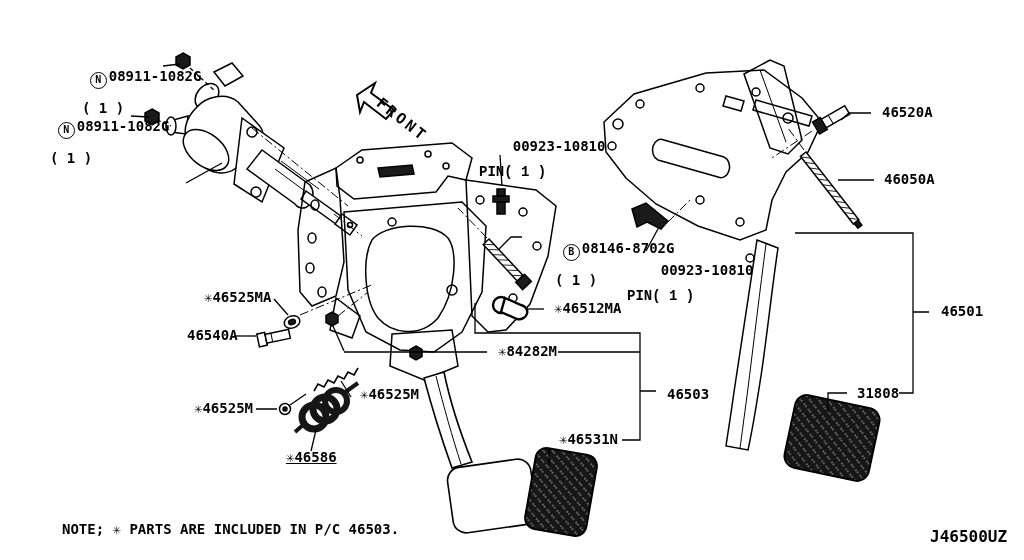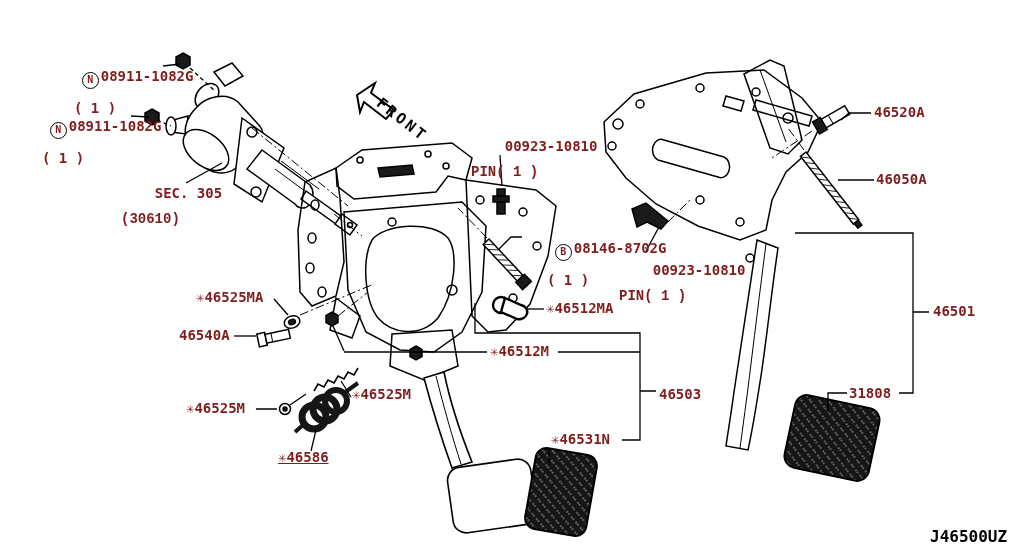--- a/index.html
+++ b/index.html
@@ -1,20 +1,20 @@
 <!DOCTYPE html>
 <html><head>
 <meta charset="utf-8">
 <style>
   html,body{margin:0;padding:0;background:#fff;}
   #stage{position:relative;width:1024px;height:560px;background:#fff;overflow:hidden;
          font-family:"DejaVu Sans Mono",monospace;}
   #art{position:absolute;left:0;top:0;z-index:2;}
   .lbl{position:absolute;z-index:3;font:bold 14px "DejaVu Sans Mono",monospace;
-       color:#7f1d1d;line-height:13px;white-space:pre;}
+       color:#000000;line-height:13px;white-space:pre;margin-left:8px;}
   .lbl .sub{display:block;font-family:Liberation Mono, monospace;}
   .circle{display:inline-block;width:15px;height:15px;border:1.6px solid #000;border-radius:50%;
           font-size:10px;line-height:13px;text-align:center;vertical-align:-2px;margin-right:2px;}
   .qty{display:block;margin-left:26px;}
   .wm{position:absolute;z-index:4;color:#9c9c9c;font-family:"DejaVu Sans",sans-serif;
       font-size:20px;letter-spacing:1px;opacity:.85;}
   .front-label{position:absolute;z-index:3;font:bold 15px "DejaVu Sans Mono",monospace;
       letter-spacing:3px;transform:rotate(38deg);transform-origin:left top;}
   .note{position:absolute;z-index:3;font:bold 14px "DejaVu Sans Mono",monospace;}
   .code{position:absolute;z-index:3;font:bold 16px "DejaVu Sans Mono",monospace;}
@@ -210,24 +210,20 @@
   <div class="lbl" style="left:48px;top:57px;">
     <span class="circle">N</span><span>08911-1082G</span>
     <span class="qty">( 1 )</span>
   </div>
 
   <div class="lbl" style="left:16px;top:107px;">
     <span class="circle">N</span><span>08911-1082G</span>
     <span class="qty">( 1 )</span>
   </div>
 
-  <div class="lbl" style="left:121px;top:174px;">
-    <span>SEC. 305</span>
-    <span class="sub">(30610)</span>
-  </div>
 
   <div class="lbl" style="left:471px;top:127px;">
     <span>00923-10810</span>
     <span class="sub">PIN( 1 )</span>
   </div>
 
   <div class="lbl" style="left:521px;top:229px;">
     <span class="circle">B</span><span>08146-8702G</span>
     <span class="qty">( 1 )</span>
   </div>
@@ -235,27 +231,28 @@
   <div class="lbl" style="left:619px;top:251px;">
     <span>00923-10810</span>
     <span class="sub">PIN( 1 )</span>
   </div>
 
   <div class="lbl" style="left:874px;top:106px;">46520A</div>
   <div class="lbl" style="left:876px;top:173px;">46050A</div>
   <div class="lbl" style="left:196px;top:291px;">✳46525MA</div>
   <div class="lbl" style="left:179px;top:329px;">46540A</div>
   <div class="lbl" style="left:546px;top:302px;">✳46512MA</div>
-  <div class="lbl" style="left:490px;top:345px;">✳46512M</div>
+  <div class="lbl" style="left:490px;top:345px;">✳84282M</div>
   <div class="lbl" style="left:659px;top:388px;">46503</div>
   <div class="lbl" style="left:551px;top:433px;">✳46531N</div>
   <div class="lbl" style="left:186px;top:402px;">✳46525M</div>
   <div class="lbl" style="left:352px;top:388px;">✳46525M</div>
   <div class="lbl" style="left:278px;top:451px;text-decoration:underline;">✳46586</div>
   <div class="lbl" style="left:933px;top:305px;">46501</div>
   <div class="lbl" style="left:849px;top:387px;">31808</div>
 
   <div class="front-label" style="left:384px;top:94px;">FRONT</div>
 
 
+  <div class="note" style="left:62px;top:521px;">NOTE; ✳ PARTS ARE INCLUDED IN P/C 46503.</div>
   <div class="code" style="left:930px;top:527px;">J46500UZ</div>
 
 </div>
 
 </body></html>

